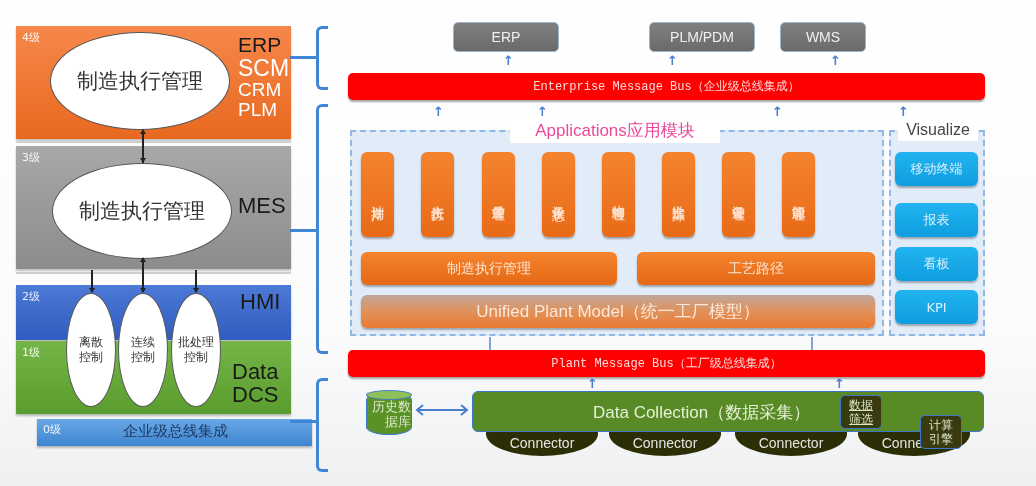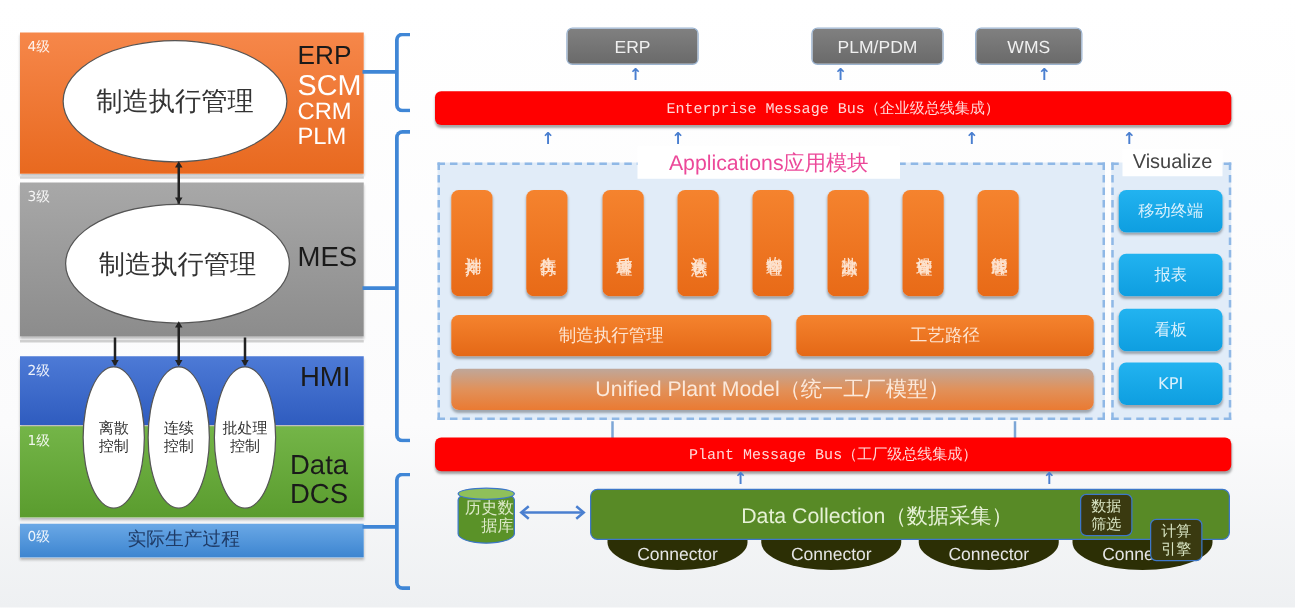--- a/index.html
+++ b/index.html
@@ -10,21 +10,21 @@
     position: relative;
   }
 
   
   .level { position: absolute; left: 16px; width: 275px; box-shadow: 0 2px 2px rgba(0,0,0,0.25); }
   .lvl-label { position: absolute; left: 6px; top: 4px; color: #fff; font-size: 11px; opacity: 0.9; }
   .lv4 { top: 26px; height: 113px; background: linear-gradient(180deg,#f6874a,#e8691f); }
   .lv3 { top: 146px; height: 123px; background: linear-gradient(180deg,#a8a8a8,#8c8c8c); }
   .lv2 { top: 285px; height: 55px; background: linear-gradient(180deg,#4d7ad6,#2f5cbf); }
   .lv1 { top: 341px; height: 73px; background: linear-gradient(180deg,#74b548,#5a9c2e); }
-  .lv0 { top: 419px; height: 27px; background: linear-gradient(180deg,#6aa8e6,#3d85d0); }
+  .lv0 { top: 419px; height: 27px; background: linear-gradient(180deg,#6aa8e6,#3d85d0); margin-left: 21px; }
   .sep { position: absolute; left: 16px; width: 275px; height: 2px; background: #cfcfcf; }
 
   .ellipse { position: absolute; background: #fff; border: 1.5px solid #555; border-radius: 50%;
     display: flex; align-items: center; justify-content: center; color: #333; text-align: center; }
   .sys-label { position: absolute; color: #fff; font-family: "Liberation Sans", sans-serif; line-height: 1.05; }
 
   .vline { position: absolute; width: 1.5px; background: #222; }
   .arrow-dn { position: absolute; width: 0; height: 0; border-left: 3px solid transparent; border-right: 3px solid transparent; border-top: 5px solid #222; }
   .arrow-up { position: absolute; width: 0; height: 0; border-left: 3px solid transparent; border-right: 3px solid transparent; border-bottom: 5px solid #222; }
 
@@ -110,21 +110,21 @@
 <div class="level lv1">
   <span class="lvl-label">1级</span>
 </div>
 <div class="sys-label" style="left:232px;top:360px;">
   <div style="font-size:22px;color:#1a1a1a;">Data</div>
   <div style="font-size:22px;color:#1a1a1a;">DCS</div>
 </div>
 
 <div class="level lv0">
   <span class="lvl-label" style="top:3px;">0级</span>
-  <span style="position:absolute;left:86px;top:3px;font-size:15px;color:#1f3b66;">实际生产过程</span>
+  <span style="position:absolute;left:86px;top:3px;font-size:15px;color:#1f3b66;">企业级总线集成</span>
 </div>
 
 <div class="ellipse" style="left:66px;top:293px;width:50px;height:114px;font-size:12px;line-height:15px;">
   <span><span>离散</span><br><span>控制</span></span>
 </div>
 <div class="ellipse" style="left:118px;top:293px;width:50px;height:114px;font-size:12px;line-height:15px;">
   <span><span>连续</span><br><span>控制</span></span>
 </div>
 <div class="ellipse" style="left:171px;top:293px;width:50px;height:114px;font-size:12px;line-height:15px;">
   <span><span>批处理</span><br><span>控制</span></span>
@@ -195,21 +195,21 @@
 <span class="up-arrow" style="left:834px;top:377px;">↑</span>
 
 <div class="connector" style="left:486px;">Connector</div>
 <div class="connector" style="left:609px;">Connector</div>
 <div class="connector" style="left:735px;">Connector</div>
 <div class="connector" style="left:858px;">Connector</div>
 
 <div class="dc-box">
   <span class="dc-label">Data Collection（数据采集）</span>
 </div>
-<div class="dc-sub" style="left:864px;">
+<div class="dc-sub" style="left:840px;text-decoration:underline;">
   <span><span>数据</span><br><span>筛选</span></span>
 </div>
 <div class="dc-sub" style="left:920px;margin-top:20px;">
   <span><span>计算</span><br><span>引擎</span></span>
 </div>
 
 <div class="db">
   <span>历史数</span><br>
   <span>据库</span>
 </div>

